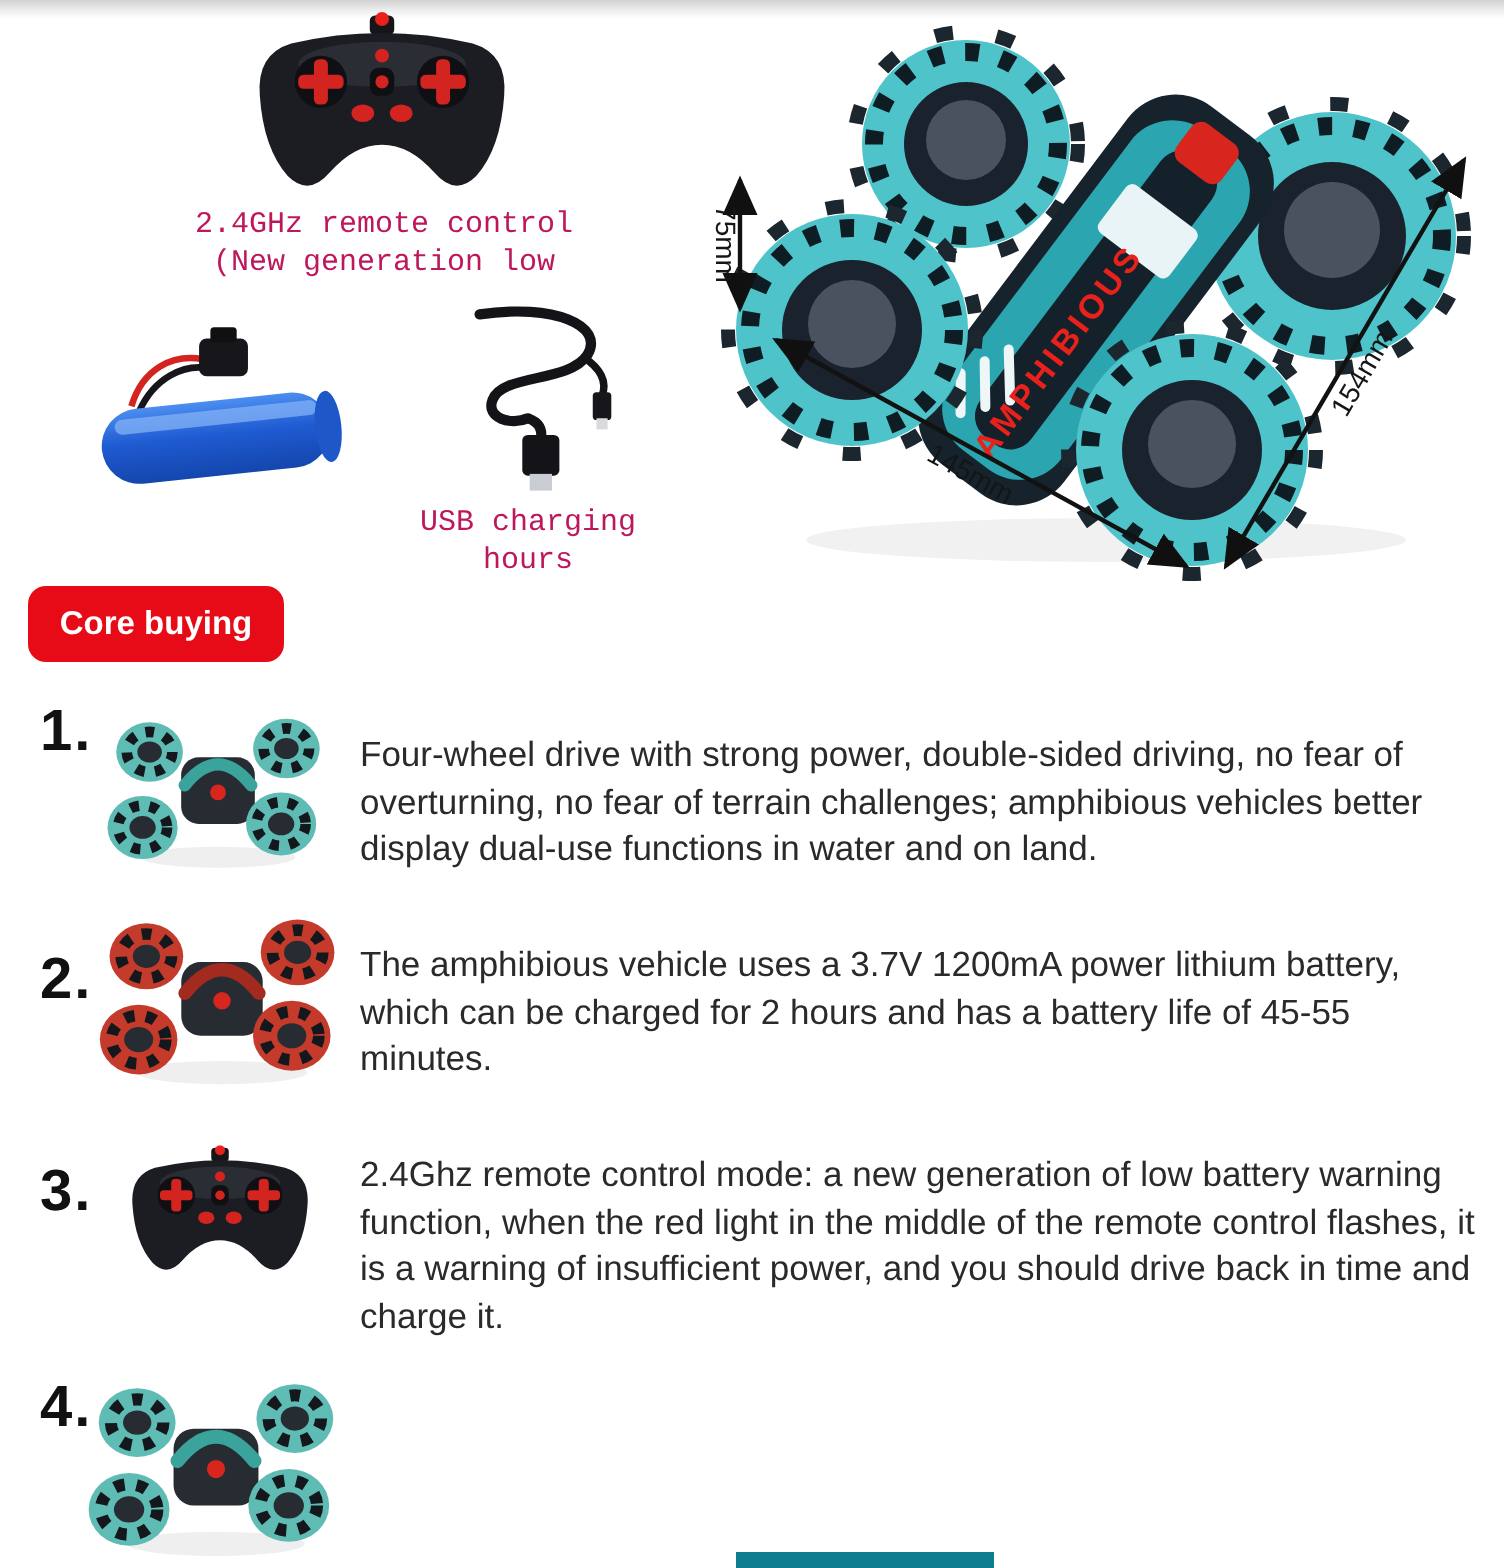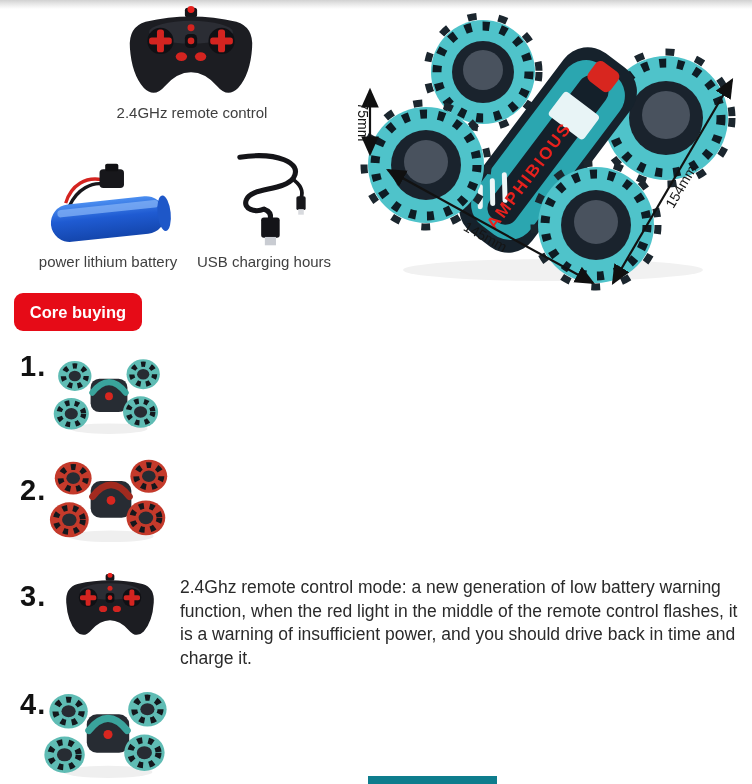--- a/index.html
+++ b/index.html
@@ -1,21 +1,21 @@
 <!DOCTYPE html>
 <html><head>
 <meta charset="utf-8">
 <style>
   html,body{margin:0;padding:0;background:#fff;}
   #page{position:relative;width:752px;height:784px;background:#ffffff;overflow:hidden;
         font-family:"Liberation Sans","DejaVu Sans",sans-serif;color:#2a2a2a;}
   .abs{position:absolute;}
   #top-strip{left:0;top:0;width:752px;height:9px;
     background:linear-gradient(to bottom,#c6c6c6 0%,#e2e2e2 45%,#ffffff 100%);opacity:.8;}
-  .caption{text-align:center;font-size:15px;line-height:19px;color:#404040;}
+  .caption{text-align:center;font-size:15px;line-height:19px;color:#be185d;font-family:Liberation Mono, monospace;}
   .pt-num{font-size:29px;font-weight:800;color:#111;letter-spacing:1px;}
   .pt-text{font-size:17.5px;line-height:23.5px;color:#2a2a2a;}
   #banner{left:14px;top:293px;width:128px;height:38px;background:#e60b17;border-radius:9px;
           color:#fff;font-size:16.5px;font-weight:600;text-align:center;line-height:38px;}
   svg text{font-family:"Liberation Sans","DejaVu Sans",sans-serif;}
   .dim-label{font-size:14px;fill:#151515;}
   .dim-line{stroke:#121212;stroke-width:2.2;}
   
   .car-teal{--ring:#5fbcb4;--ring2:#3aa49c;}
   .car-red{--ring:#c43a2b;--ring2:#a22a1f;}
@@ -82,20 +82,21 @@
       </symbol>
     </defs>
   </svg>
 
   <svg class="abs" style="left:115px;top:6px" width="152" height="96" viewBox="0 0 160 110">
       <use href="#sym-remote"></use>
     </svg>
 
   <div class="abs caption" style="left:88px;top:103px;width:208px">
     <div>2.4GHz remote control</div>
+    <div>(New generation low</div>
   </div>
 
   <svg class="abs" style="left:36px;top:158px" width="144" height="94" viewBox="0 0 150 100">
     <defs>
       <linearGradient id="batGrad" x1="0" y1="0" x2="0" y2="1">
         <stop offset="0" stop-color="#4b8ef0"></stop>
           <stop offset=".45" stop-color="#1f5bd2"></stop>
           <stop offset="1" stop-color="#1446ad"></stop>
       </linearGradient>
     </defs>
@@ -104,21 +105,20 @@
     <rect x="66" y="12" width="26" height="20" rx="4" fill="#17171b"></rect>
     <rect x="72" y="6" width="14" height="8" rx="2" fill="#101013"></rect>
     <g transform="rotate(-6 75 65)">
       <rect x="14" y="45" width="122" height="40" rx="20" fill="url(#batGrad)"></rect>
       <rect x="22" y="50" width="108" height="8" rx="4" fill="#83b2f6" opacity="0.75"></rect>
       <ellipse cx="135" cy="65" rx="7" ry="19" fill="#1e57c8"></ellipse>
     </g>
   </svg>
 
   <div class="abs caption" style="left:22px;top:252px;width:172px">
-    <div>power lithium battery</div>
   </div>
 
   <svg class="abs" style="left:212px;top:148px" width="102" height="100" viewBox="0 0 110 104">
     <path d="M30 8 C 70 2, 98 14, 88 30 C 78 45, 42 40, 37 54 C 33 64, 47 68, 56 64" stroke="#141418" stroke-width="5.5" fill="none" stroke-linecap="round"></path>
     <path d="M86 31 C 95 37, 99 44, 96 52" stroke="#141418" stroke-width="4" fill="none"></path>
     <rect x="91" y="50" width="10" height="15" rx="2" fill="#17171b"></rect>
     <rect x="93" y="64" width="6" height="6" fill="#d8dade"></rect>
     <path d="M56 64 C 62 66, 64 70, 63 75" stroke="#141418" stroke-width="5.5" fill="none"></path>
     <rect x="53" y="73" width="20" height="22" rx="3" fill="#141418"></rect>
     <rect x="57" y="94" width="12" height="9" fill="#c9ccd2"></rect>
@@ -191,25 +191,27 @@
     <line class="dim-line" x1="265" y1="281" x2="384" y2="78" marker-start="url(#ah)" marker-end="url(#ah)"></line>
     <text class="dim-label" x="337" y="187" text-anchor="middle" transform="rotate(-59.6 337 187)">154mm</text>
   </svg>
 
   <div id="banner" class="abs">Core buying point</div>
 
   <div class="abs pt-num" style="left:20px;top:350px">1.</div>
   <svg class="abs car-teal" style="left:52px;top:352px" width="114" height="84" viewBox="0 0 130 95">
       <use href="#sym-stunt-car"></use>
     </svg>
+  <div class="abs pt-text" style="left:180px;top:366px;width:558px">Four-wheel drive with strong power, double-sided driving, no fear of overturning, no fear of terrain challenges; amphibious vehicles better display dual-use functions in water and on land.</div>
 
   <div class="abs pt-num" style="left:20px;top:474px">2.</div>
   <svg class="abs car-red" style="left:48px;top:450px" width="126" height="96" viewBox="0 0 130 95">
       <use href="#sym-stunt-car"></use>
     </svg>
+  <div class="abs pt-text" style="left:180px;top:471px;width:558px">The amphibious vehicle uses a 3.7V 1200mA power lithium battery, which can be charged for 2 hours and has a battery life of 45-55 minutes.</div>
 
   <div class="abs pt-num" style="left:20px;top:580px">3.</div>
   <svg class="abs" style="left:60px;top:572px" width="100" height="70" viewBox="0 0 160 110">
       <use href="#sym-remote"></use>
     </svg>
   <div class="abs pt-text" style="left:180px;top:576px;width:560px">2.4Ghz remote control mode: a new generation of low battery warning function, when the red light in the middle of the remote control flashes, it is a warning of insufficient power, and you should drive back in time and charge it.</div>
 
   <div class="abs pt-num" style="left:20px;top:688px">4.</div>
   <svg class="abs car-teal" style="left:40px;top:684px" width="136" height="96" viewBox="0 0 130 95">
       <use href="#sym-stunt-car"></use>

